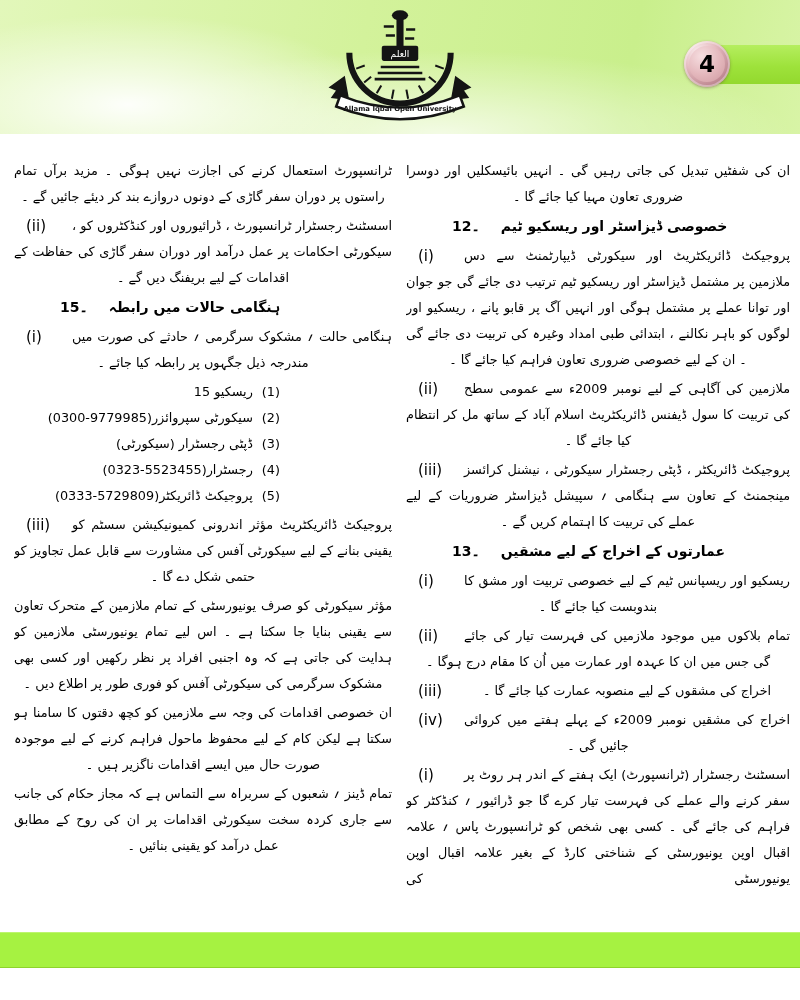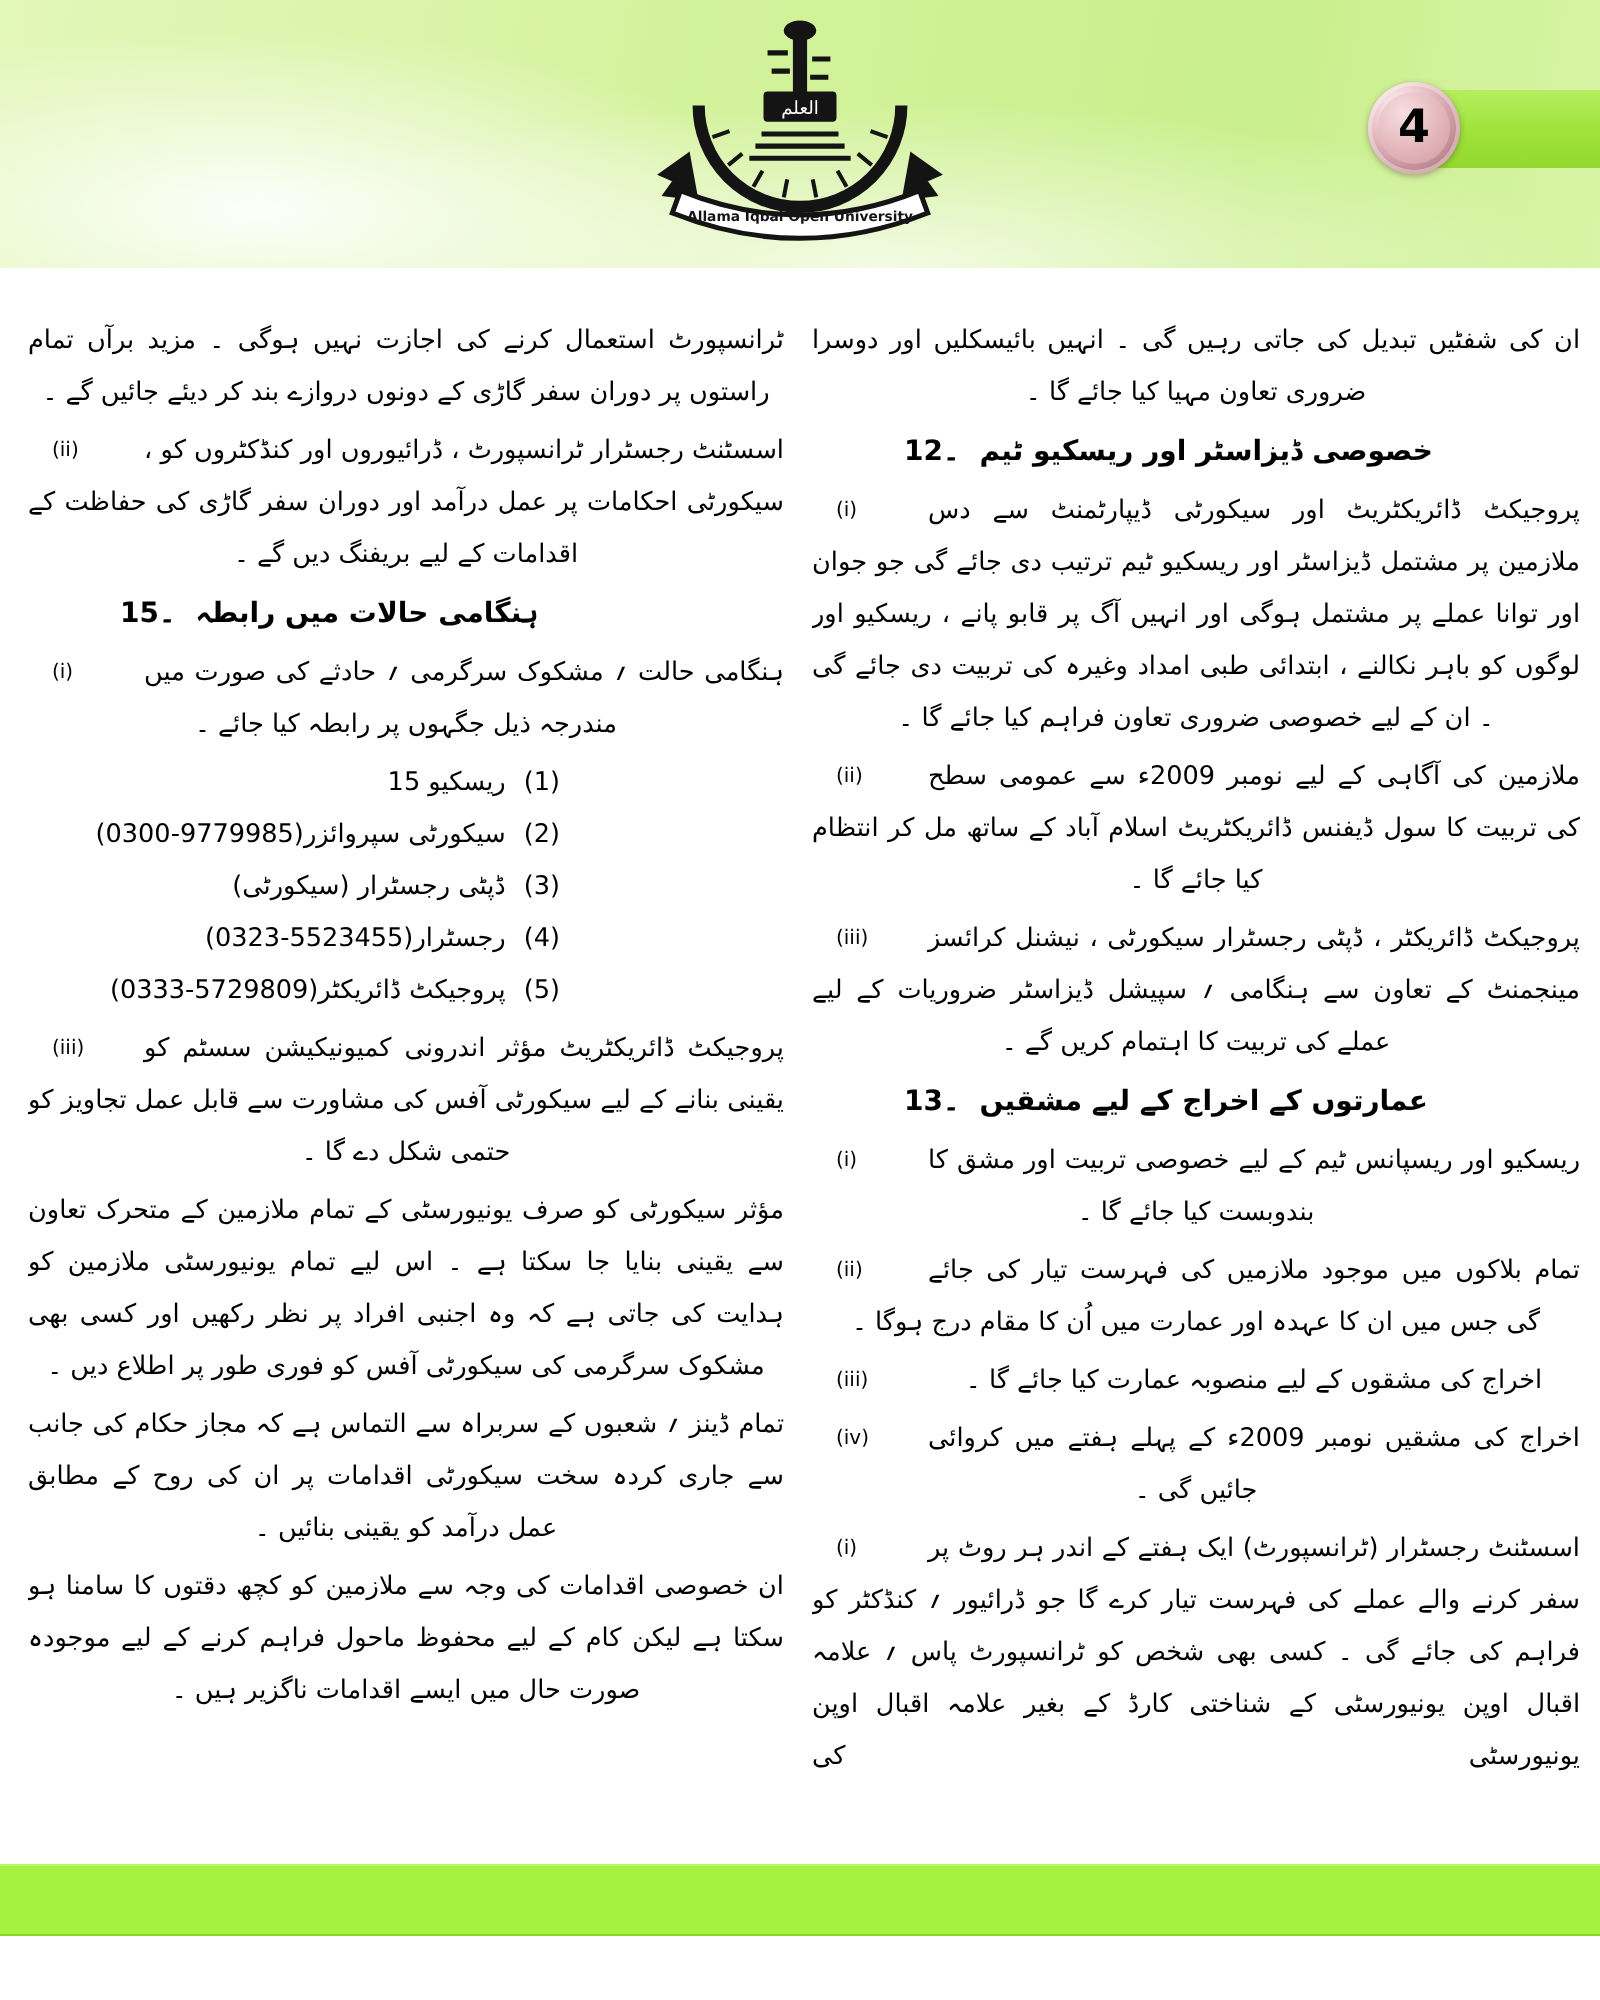--- a/index.html
+++ b/index.html
@@ -39,27 +39,27 @@
   }
 
   
   .content{position:absolute;left:0;top:158px;width:800px;height:770px;overflow:hidden;color:#000;}
   .col{position:absolute;top:0;bottom:0;overflow:hidden;font-size:12.8px;line-height:26px;}
   .col-left{left:14px;width:378px;}
   .col-right{left:406px;width:384px;}
 
   .para{direction:rtl;text-align:justify;text-align-last:center;margin:0 0 3px 0;}
 
-  .heading{display:flex;direction:ltr;align-items:baseline;gap:10px;margin:3px 0 3px 46px;
+  .heading{display:flex;direction:ltr;align-items:baseline;gap:21px;margin:3px 0 3px 46px;
            font-weight:bold;font-size:14px;line-height:27px;}
   .hnum{direction:ltr;unicode-bidi:isolate;}
   .htitle{direction:rtl;unicode-bidi:isolate;}
 
   .item{position:relative;margin:0 0 3px 0;}
-  .marker{position:absolute;left:12px;top:0;font-size:10px;direction:ltr;unicode-bidi:isolate;}
+  .marker{position:absolute;left:12px;top:0;font-size:15px;direction:ltr;unicode-bidi:isolate;}
   .itext{direction:rtl;text-align:justify;text-align-last:center;}
   .itext .ms{float:left;width:58px;height:26px;}
 
   .contacts{margin:0 0 3px 0;}
   .contact-row{display:flex;direction:rtl;align-items:center;height:26px;padding-right:112px;}
   .cnum{direction:ltr;unicode-bidi:isolate;margin-left:9px;}
   .clabel{direction:rtl;unicode-bidi:isolate;}
   .cphone{margin-inline-start:auto;direction:ltr;unicode-bidi:isolate;}
 </style>
 </head>
@@ -207,21 +207,21 @@
           <span class="cphone">(0333-5729809)</span>
         </div>
       </div>
 
       <div class="item">
         <span class="marker">(iii)</span>
         <div class="itext"><i class="ms"></i><span>پروجیکٹ ڈائریکٹریٹ مؤثر اندرونی کمیونیکیشن سسٹم کو یقینی بنانے کے لیے سیکورٹی آفس کی مشاورت سے قابل عمل تجاویز کو حتمی شکل دے گا ۔</span></div>
       </div>
 
       <p class="para">مؤثر سیکورٹی کو صرف یونیورسٹی کے تمام ملازمین کے متحرک تعاون سے یقینی بنایا جا سکتا ہے ۔ اس لیے تمام یونیورسٹی ملازمین کو ہدایت کی جاتی ہے کہ وہ اجنبی افراد پر نظر رکھیں اور کسی بھی مشکوک سرگرمی کی سیکورٹی آفس کو فوری طور پر اطلاع دیں ۔</p>
+      <p class="para">ان خصوصی اقدامات کی وجہ سے ملازمین کو کچھ دقتوں کا سامنا ہو سکتا ہے لیکن کام کے لیے محفوظ ماحول فراہم کرنے کے لیے موجودہ صورت حال میں ایسے اقدامات ناگزیر ہیں ۔</p>
       <p class="para">تمام ڈینز ؍ شعبوں کے سربراہ سے التماس ہے کہ مجاز حکام کی جانب سے جاری کردہ سخت سیکورٹی اقدامات پر ان کی روح کے مطابق عمل درآمد کو یقینی بنائیں ۔</p>
-      <p class="para">ان خصوصی اقدامات کی وجہ سے ملازمین کو کچھ دقتوں کا سامنا ہو سکتا ہے لیکن کام کے لیے محفوظ ماحول فراہم کرنے کے لیے موجودہ صورت حال میں ایسے اقدامات ناگزیر ہیں ۔</p>
     </div>
 
   </div>
 
   <div class="footer-band"></div>
 
 </div>
 
 </body></html>

